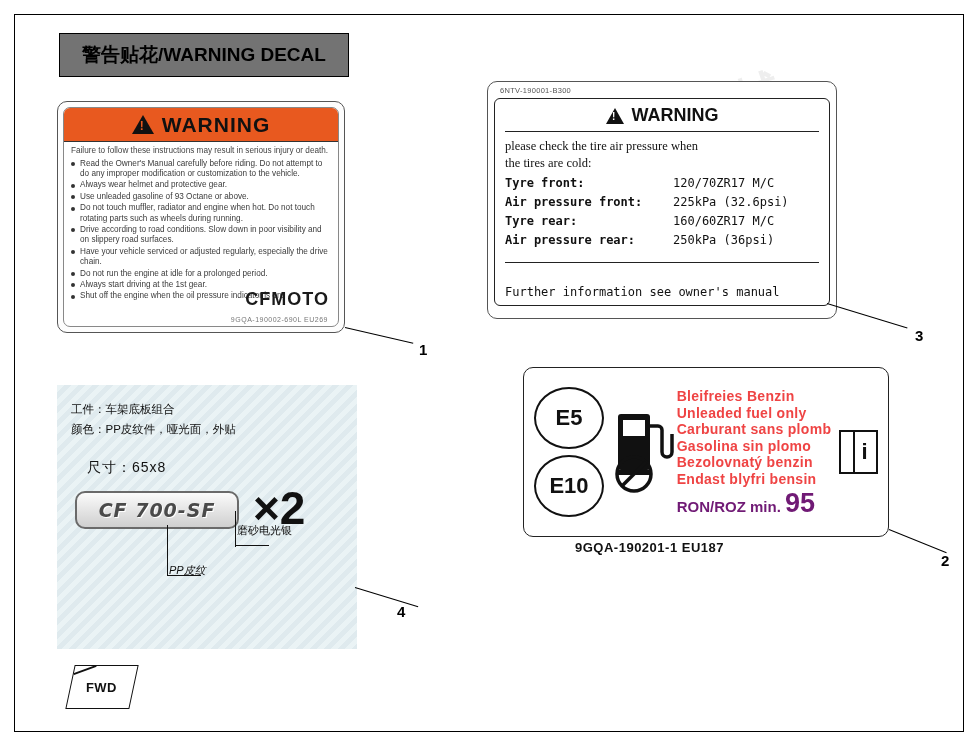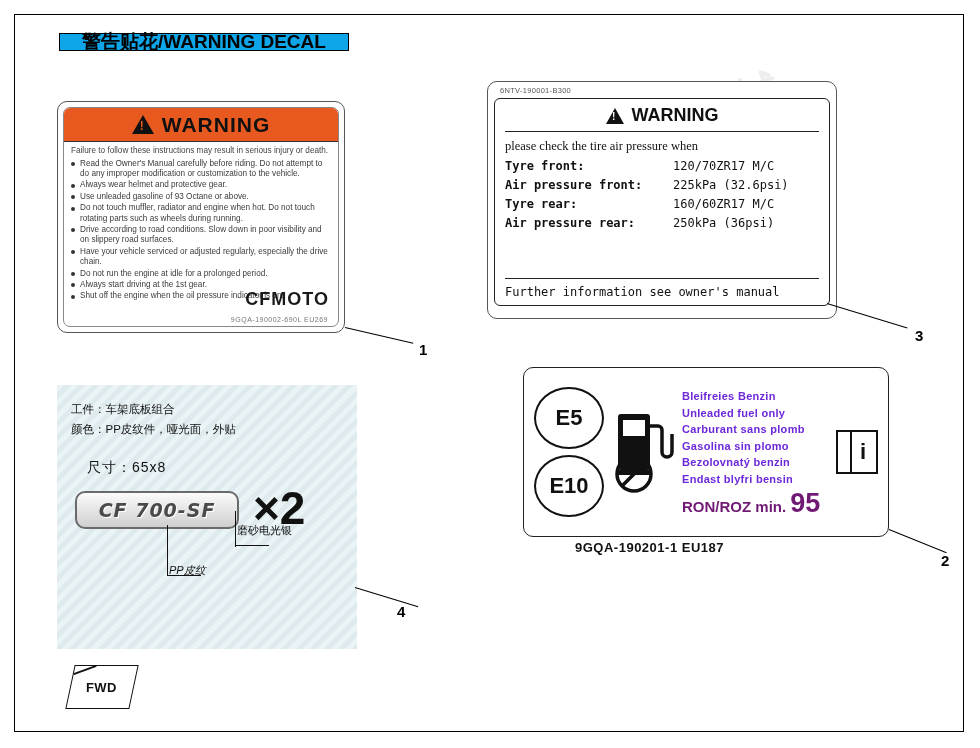--- a/index.html
+++ b/index.html
@@ -8,22 +8,22 @@
     background:#ffffff;
     font-family:"Liberation Sans", sans-serif;
     position:relative;
     overflow:hidden;
   }
   .page-frame{
     position:absolute;left:14px;top:14px;width:950px;height:718px;
     border:1px solid #000;box-sizing:border-box;background:#fff;
   }
   .title-box{
-    position:absolute;left:44px;top:18px;width:290px;height:18px;
-    border:1.5px solid #000;box-sizing:border-box;background:#0ea5e9;
+    position:absolute;left:44px;top:18px;width:290px;height:44px;
+    border:1.5px solid #000;box-sizing:border-box;background:#737373;
     display:flex;align-items:center;justify-content:center;
   }
   .title-text{
     font-family:"Liberation Sans", sans-serif;
     font-weight:bold;font-size:19px;letter-spacing:0px;color:#000;
     white-space:nowrap;
   }
 
   
   .decal1{
@@ -95,40 +95,40 @@
   .d3-warnrow .word{font-size:18px;font-weight:bold;color:#111;}
   .d3-note{
     font-family:Liberation Serif, serif;
     font-size:12.5px;line-height:17px;color:#111;padding:6px 0 4px 0;
   }
   .d3-table{font-family:"DejaVu Sans Mono", monospace;font-size:12px;color:#111;}
   .d3-row{display:flex;margin-bottom:5px;}
   .d3-lbl{width:168px;font-weight:bold;}
   .d3-val{flex:1;}
   .d3-foot{
-    margin-top:auto;border-top:1.5px solid #222;padding-top:6px;
+    margin-top:auto;border-top:1.5px solid #222;padding-top:22px;
     font-family:"DejaVu Sans Mono", monospace;font-size:12px;color:#111;
   }
 
   
   .decal2{
     position:absolute;left:508px;top:352px;width:366px;height:170px;
     border:1.5px solid #222;border-radius:10px;background:#fff;box-sizing:border-box;
     display:flex;align-items:center;padding:8px 10px;gap:8px;
   }
   .e-badges{display:flex;flex-direction:column;gap:6px;align-items:center;}
   .e-badge{
     width:66px;height:58px;border:2.5px solid #111;border-radius:50%;
     display:flex;align-items:center;justify-content:center;
     font-size:22px;font-weight:bold;color:#111;
   }
   .pump{position:relative;width:62px;height:96px;}
   .pump svg{position:absolute;left:0;top:0;}
   .fuel-text{flex:1;line-height:16.5px;}
-  .fuel-text .ln{font-size:11px;font-weight:bold;color:#6d28d9;letter-spacing:.3px;white-space:nowrap;}
+  .fuel-text .ln{font-size:14px;font-weight:bold;color:#ef4444;letter-spacing:.3px;white-space:nowrap;}
   .ron{font-size:15px;font-weight:bold;color:#701a75;margin-top:8px;}
   .ron b{font-size:27px;}
   .book{
     width:42px;height:44px;border:2.5px solid #111;box-sizing:border-box;
     display:flex;align-items:center;justify-content:center;position:relative;
   }
   .book .spine{position:absolute;left:12px;top:0;bottom:0;width:2px;background:#111;}
   .book .i{font-size:22px;font-weight:bold;color:#111;margin-left:12px;line-height:1;}
   .d2-code{
     position:absolute;left:560px;top:525px;font-size:13px;font-weight:bold;color:#111;
@@ -220,20 +220,21 @@
 
   <div class="decal3">
     <div class="d3-code">6NTV-190001-B300</div>
     <div class="d3-inner">
       <div class="d3-warnrow">
         <span class="tri"></span>
         <span class="word">WARNING</span>
       </div>
       <div class="d3-note">
         <div>please check the tire air pressure when</div>
+        <div>the tires are cold:</div>
       </div>
       <div class="d3-table">
         <div class="d3-row">
           <span class="d3-lbl">Tyre front:</span>
           <span class="d3-val">120/70ZR17 M/C</span>
         </div>
         <div class="d3-row">
           <span class="d3-lbl">Air pressure front:</span>
           <span class="d3-val">225kPa  (32.6psi)</span>
         </div>

